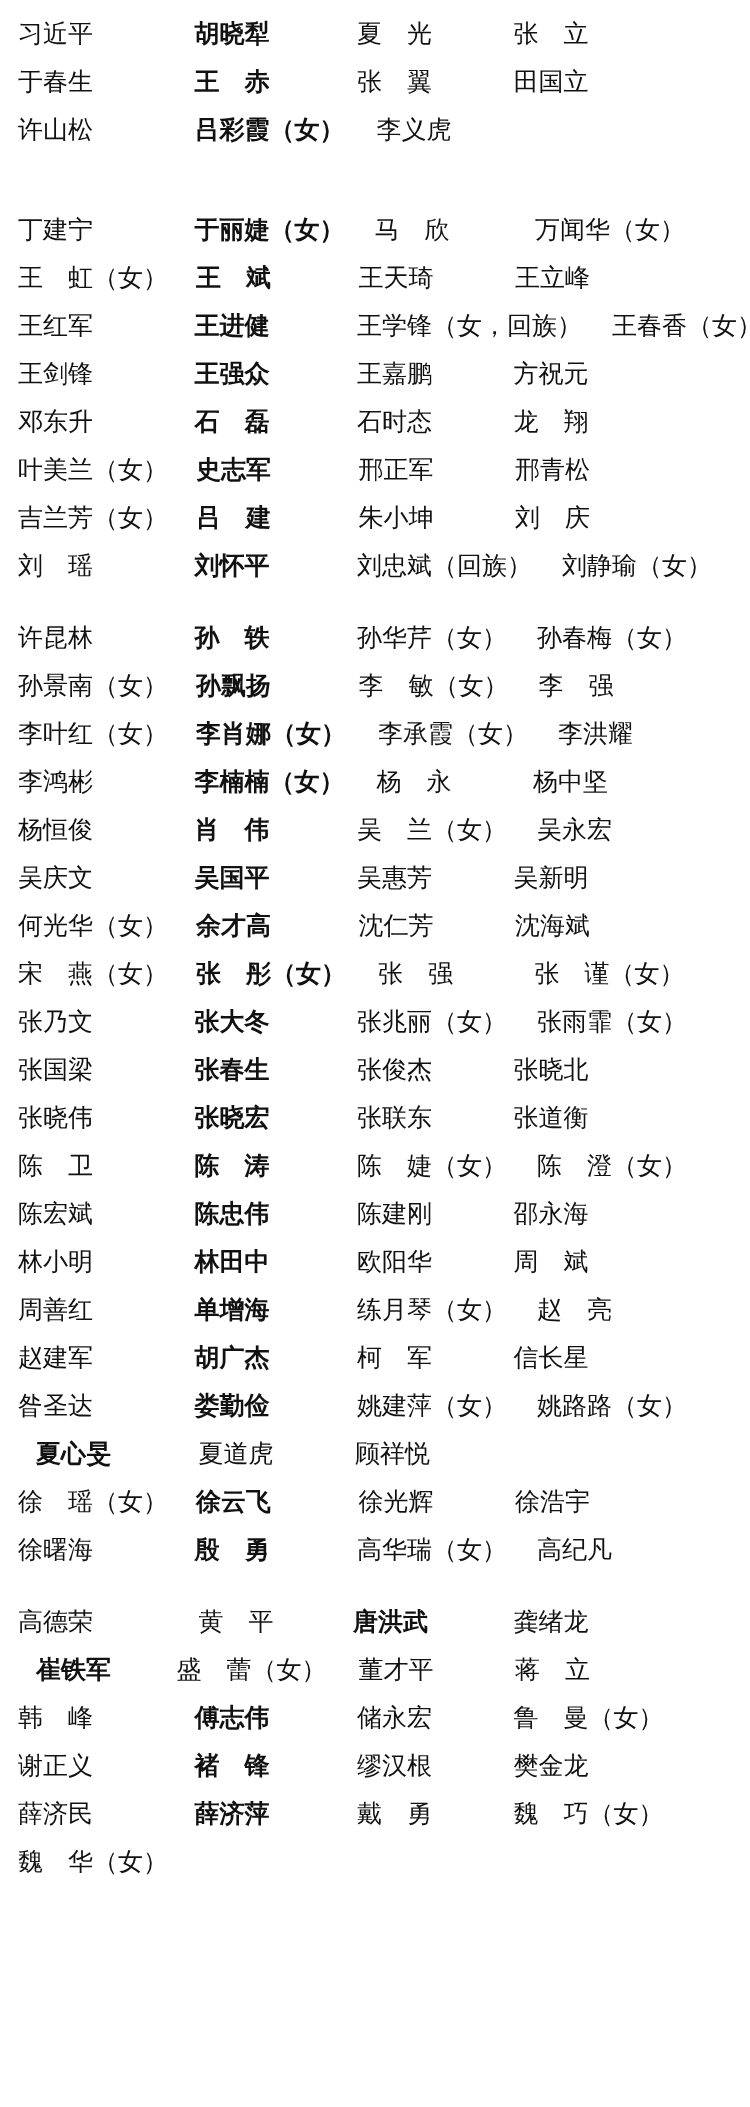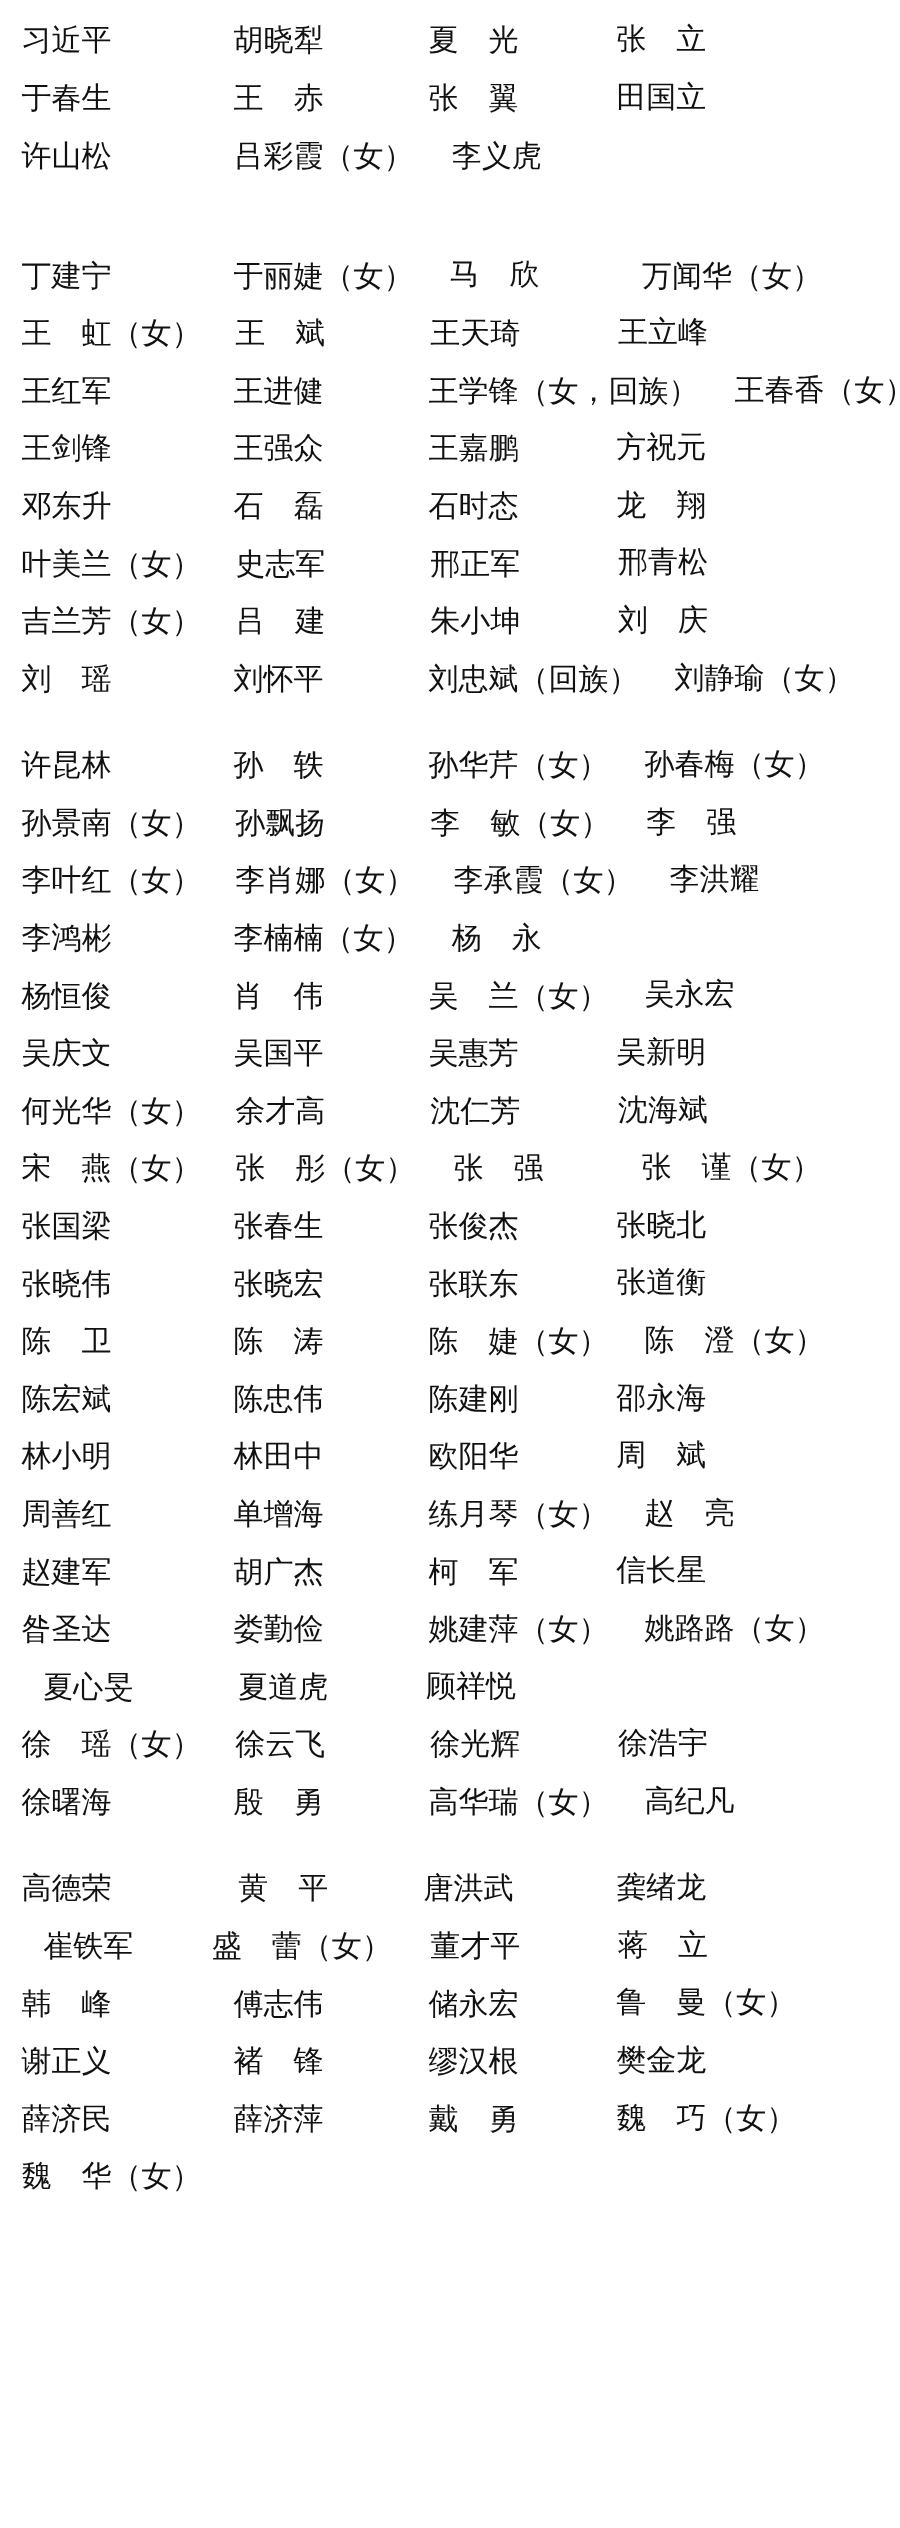--- a/index.html
+++ b/index.html
@@ -37,21 +37,21 @@
   .cell {
     flex: 0 0 25%;
     box-sizing: border-box;
     padding: 0 6px;
     font-size: 25px;
     line-height: 48px;
     white-space: nowrap;
     overflow: visible;
   }
   .cell.c0 { padding-left: 4px; }
-  .cell.c1 { padding-left: 22px; }
+  .cell.c1 { padding-left: 22px; font-weight: bold; }
   .cell.c2 { padding-left: 26px; }
   .cell.c3 { padding-left: 24px; font-family: Liberation Serif, serif; }
   .empty { visibility: hidden; }
 </style>
 </head>
 <body>
 
 <div class="page">
   <div id="list-root">
       <div class="group">
@@ -142,20 +142,21 @@
         <div class="row">
           <div class="cell c0">李叶红（女）</div>
           <div class="cell c1">李肖娜（女）</div>
           <div class="cell c2">李承霞（女）</div>
           <div class="cell c3">李洪耀</div>
         </div>
         <div class="row">
           <div class="cell c0">李鸿彬</div>
           <div class="cell c1">李楠楠（女）</div>
           <div class="cell c2">杨　永</div>
+          <div class="cell c3">杨中坚</div>
         </div>
         <div class="row">
           <div class="cell c0">杨恒俊</div>
           <div class="cell c1">肖　伟</div>
           <div class="cell c2">吴　兰（女）</div>
           <div class="cell c3">吴永宏</div>
         </div>
         <div class="row">
           <div class="cell c0">吴庆文</div>
           <div class="cell c1">吴国平</div>
@@ -168,20 +169,26 @@
           <div class="cell c2">沈仁芳</div>
           <div class="cell c3">沈海斌</div>
         </div>
         <div class="row">
           <div class="cell c0">宋　燕（女）</div>
           <div class="cell c1">张　彤（女）</div>
           <div class="cell c2">张　强</div>
           <div class="cell c3">张　谨（女）</div>
         </div>
         <div class="row">
+          <div class="cell c0">张乃文</div>
+          <div class="cell c1">张大冬</div>
+          <div class="cell c2">张兆丽（女）</div>
+          <div class="cell c3">张雨霏（女）</div>
+        </div>
+        <div class="row">
           <div class="cell c0">张国梁</div>
           <div class="cell c1">张春生</div>
           <div class="cell c2">张俊杰</div>
           <div class="cell c3">张晓北</div>
         </div>
         <div class="row">
           <div class="cell c0">张晓伟</div>
           <div class="cell c1">张晓宏</div>
           <div class="cell c2">张联东</div>
           <div class="cell c3">张道衡</div>

